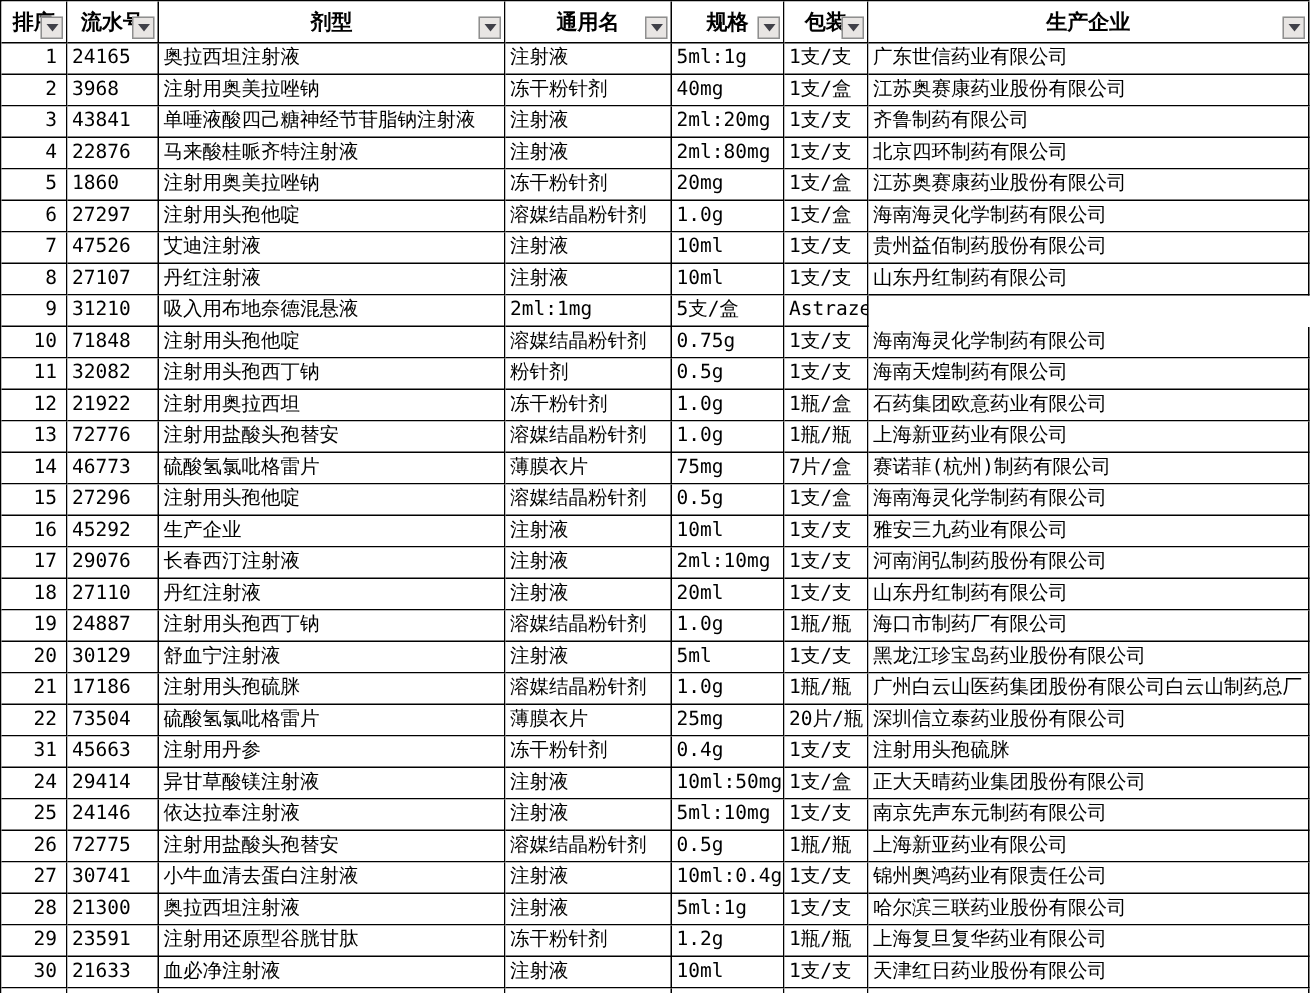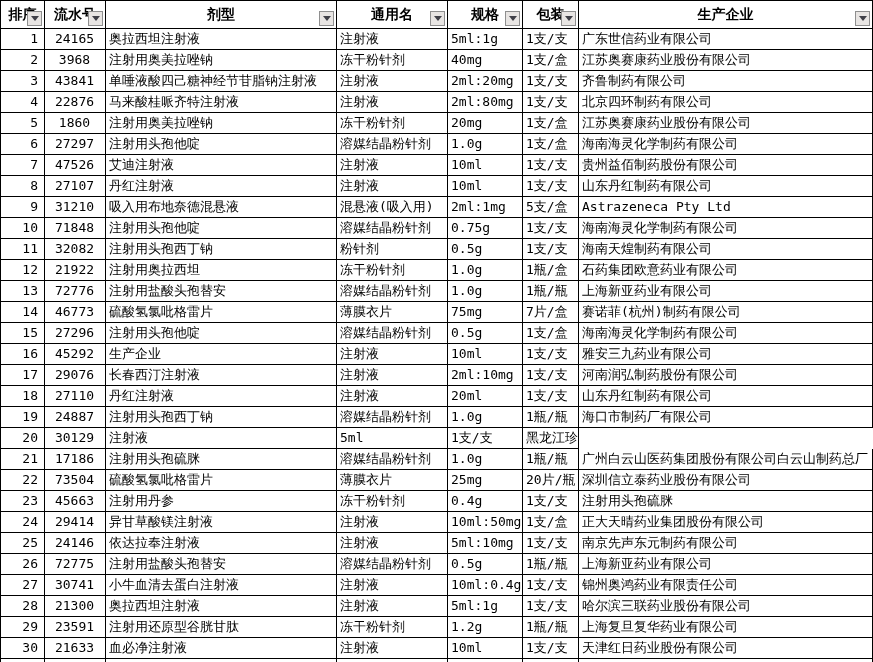--- a/index.html
+++ b/index.html
@@ -38,21 +38,21 @@
     width:0;height:0;
     border-left:4px solid transparent;
     border-right:4px solid transparent;
     border-top:5px solid #404048;
   }
   .cell{
     height:21px;line-height:20px;font-size:13px;color:#000;
     padding:0 3px;
   }
   .cell.num{text-align:right;padding-right:6px;}
-  .cell.serial{text-align:center;padding-right:4px;}
+  .cell.serial{text-align:left;padding-right:4px;}
   .stub{height:3px;border-bottom:none;background:#fff;}
 </style>
 </head>
 <body>
 
 <div class="sheet">
   <div class="grid-row" id="header-row">
       <div class="hcell">
         <span class="hlabel">排序</span>
         <div class="filter-btn">
@@ -166,21 +166,20 @@
         <div class="cell">丹红注射液</div>
         <div class="cell">注射液</div>
         <div class="cell">10ml</div>
         <div class="cell">1支/支</div>
         <div class="cell">山东丹红制药有限公司</div>
       </div>
       <div class="grid-row">
         <div class="cell num">9</div>
         <div class="cell serial">31210</div>
         <div class="cell">吸入用布地奈德混悬液</div>
-        <div class="cell">混悬液(吸入用)</div>
         <div class="cell">2ml:1mg</div>
         <div class="cell">5支/盒</div>
         <div class="cell">Astrazeneca Pty Ltd</div>
       </div>
       <div class="grid-row">
         <div class="cell num">10</div>
         <div class="cell serial">71848</div>
         <div class="cell">注射用头孢他啶</div>
         <div class="cell">溶媒结晶粉针剂</div>
         <div class="cell">0.75g</div>
@@ -264,20 +263,21 @@
         <div class="cell serial">24887</div>
         <div class="cell">注射用头孢西丁钠</div>
         <div class="cell">溶媒结晶粉针剂</div>
         <div class="cell">1.0g</div>
         <div class="cell">1瓶/瓶</div>
         <div class="cell">海口市制药厂有限公司</div>
       </div>
       <div class="grid-row">
         <div class="cell num">20</div>
         <div class="cell serial">30129</div>
+        <div class="cell">舒血宁注射液</div>
         <div class="cell">注射液</div>
         <div class="cell">5ml</div>
         <div class="cell">1支/支</div>
         <div class="cell">黑龙江珍宝岛药业股份有限公司</div>
       </div>
       <div class="grid-row">
         <div class="cell num">21</div>
         <div class="cell serial">17186</div>
         <div class="cell">注射用头孢硫脒</div>
         <div class="cell">溶媒结晶粉针剂</div>
@@ -288,21 +288,21 @@
       <div class="grid-row">
         <div class="cell num">22</div>
         <div class="cell serial">73504</div>
         <div class="cell">硫酸氢氯吡格雷片</div>
         <div class="cell">薄膜衣片</div>
         <div class="cell">25mg</div>
         <div class="cell">20片/瓶</div>
         <div class="cell">深圳信立泰药业股份有限公司</div>
       </div>
       <div class="grid-row">
-        <div class="cell num">23</div>
+        <div class="cell num">31</div>
         <div class="cell serial">45663</div>
         <div class="cell">注射用丹参</div>
         <div class="cell">冻干粉针剂</div>
         <div class="cell">0.4g</div>
         <div class="cell">1支/支</div>
         <div class="cell">注射用头孢硫脒</div>
       </div>
       <div class="grid-row">
         <div class="cell num">24</div>
         <div class="cell serial">29414</div>

